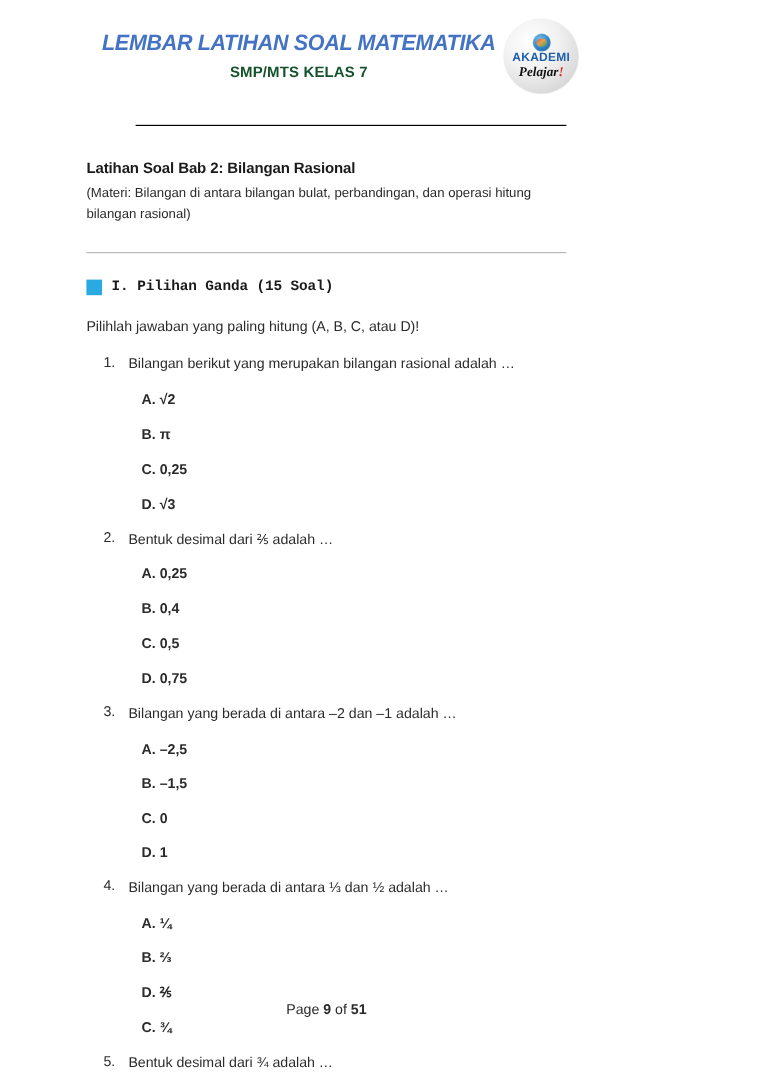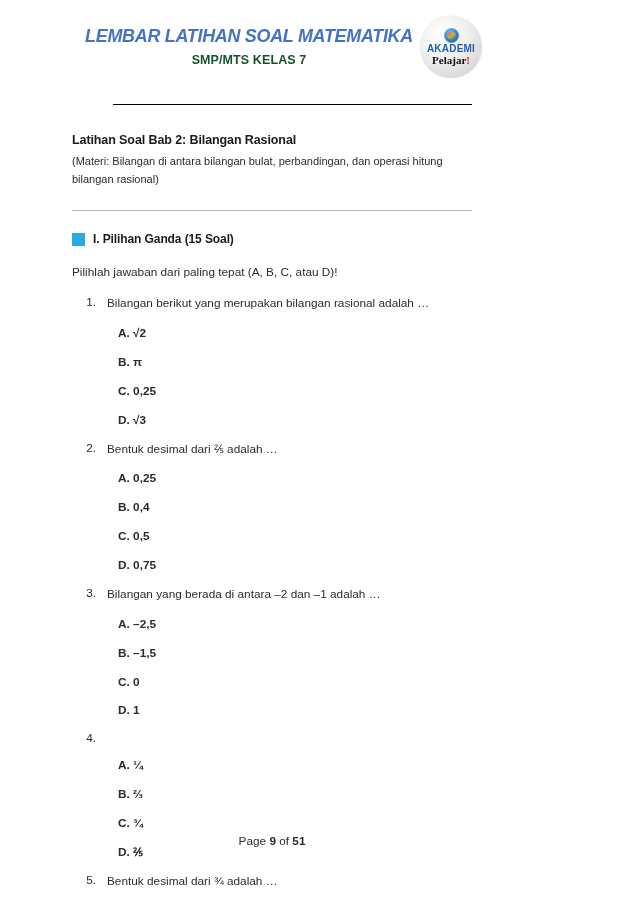--- a/index.html
+++ b/index.html
@@ -93,20 +93,21 @@
     font-size: 10px;
     font-weight: bold;
     color: #1f5fae;
     letter-spacing: 0.2px;
     line-height: 1.05;
   }
   .logo-pelajar {
     font-family: "Liberation Serif", serif;
     font-size: 11px;
     font-weight: bold;
+    font-style: italic;
     color: #111111;
     line-height: 1.1;
   }
   .logo-pelajar .bang { color: #d8262a; }
 
   .rule-dark {
     margin: 12px 72px 0 113px;
     border: 0;
     border-top: 1.6px solid #000000;
     height: 0;
@@ -136,20 +137,21 @@
     border: 0;
     border-top: 1.3px solid #b7b7b7;
     height: 0;
   }
 
   .part-heading {
     display: flex;
     align-items: flex-end;
     gap: 8px;
     margin-top: 21px;
+    font-family: Liberation Mono, monospace;
   }
   .blue-square {
     width: 13px;
     height: 13px;
     background: #29abe2;
     flex: 0 0 auto;
   }
   .part-heading-label {
     font-size: 12px;
     font-weight: bold;
@@ -238,21 +240,21 @@
     <div class="section-title">Latihan Soal Bab 2: Bilangan Rasional</div>
     <div class="section-sub">(Materi: Bilangan di antara bilangan bulat, perbandingan, dan operasi hitung bilangan rasional)</div>
 
     <hr class="rule-light">
 
     <div class="part-heading">
       <span class="blue-square"></span>
       <span class="part-heading-label">I. Pilihan Ganda (15 Soal)</span>
     </div>
 
-    <div class="instruction">Pilihlah jawaban dari paling tepat (A, B, C, atau D)!</div>
+    <div class="instruction">Pilihlah jawaban yang paling hitung (A, B, C, atau D)!</div>
 
     <div class="questions">
 
       <div class="question">
         <div class="q-line">
           <span class="q-num">1.</span>
           <span class="q-text">Bilangan berikut yang merupakan bilangan rasional adalah …</span>
         </div>
         <div class="options">
           <div class="option">A. √2</div>
@@ -284,26 +286,27 @@
           <div class="option">A. –2,5</div>
           <div class="option">B. –1,5</div>
           <div class="option">C. 0</div>
           <div class="option">D. 1</div>
         </div>
       </div>
 
       <div class="question">
         <div class="q-line">
           <span class="q-num">4.</span>
+          <span class="q-text">Bilangan yang berada di antara ⅓ dan ½ adalah …</span>
         </div>
         <div class="options">
           <div class="option">A. ¼</div>
           <div class="option">B. ⅔</div>
+          <div class="option">D. ⅖</div>
           <div class="option">C. ¾</div>
-          <div class="option">D. ⅖</div>
         </div>
       </div>
 
       <div class="question">
         <div class="q-line">
           <span class="q-num">5.</span>
           <span class="q-text">Bentuk desimal dari ¾ adalah …</span>
         </div>
 
       </div>

